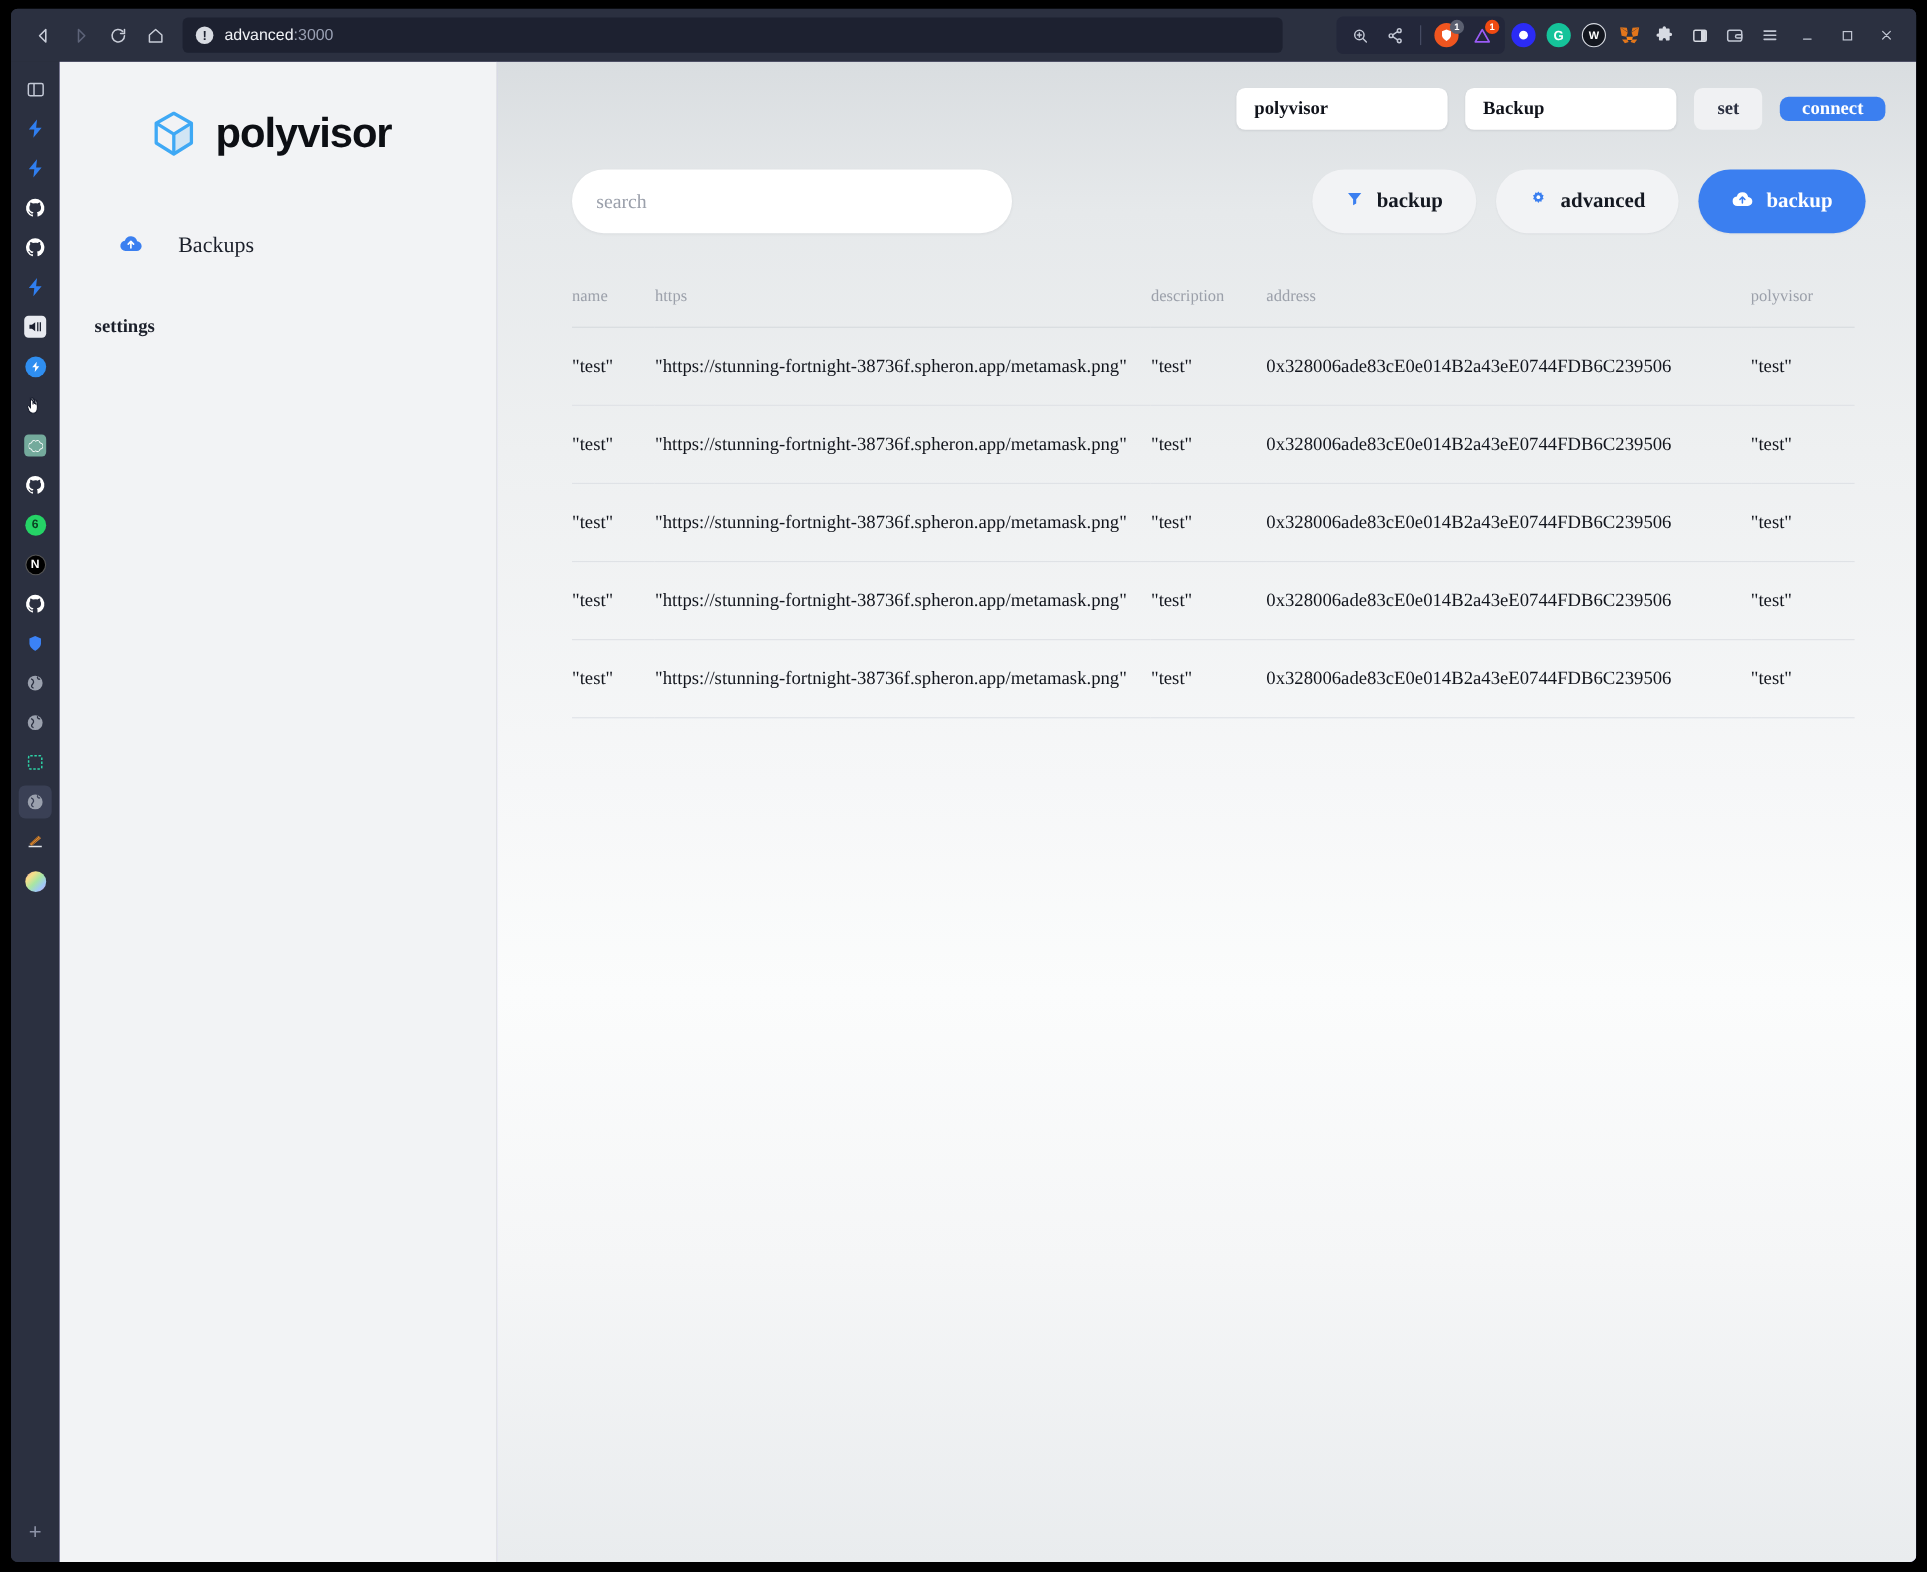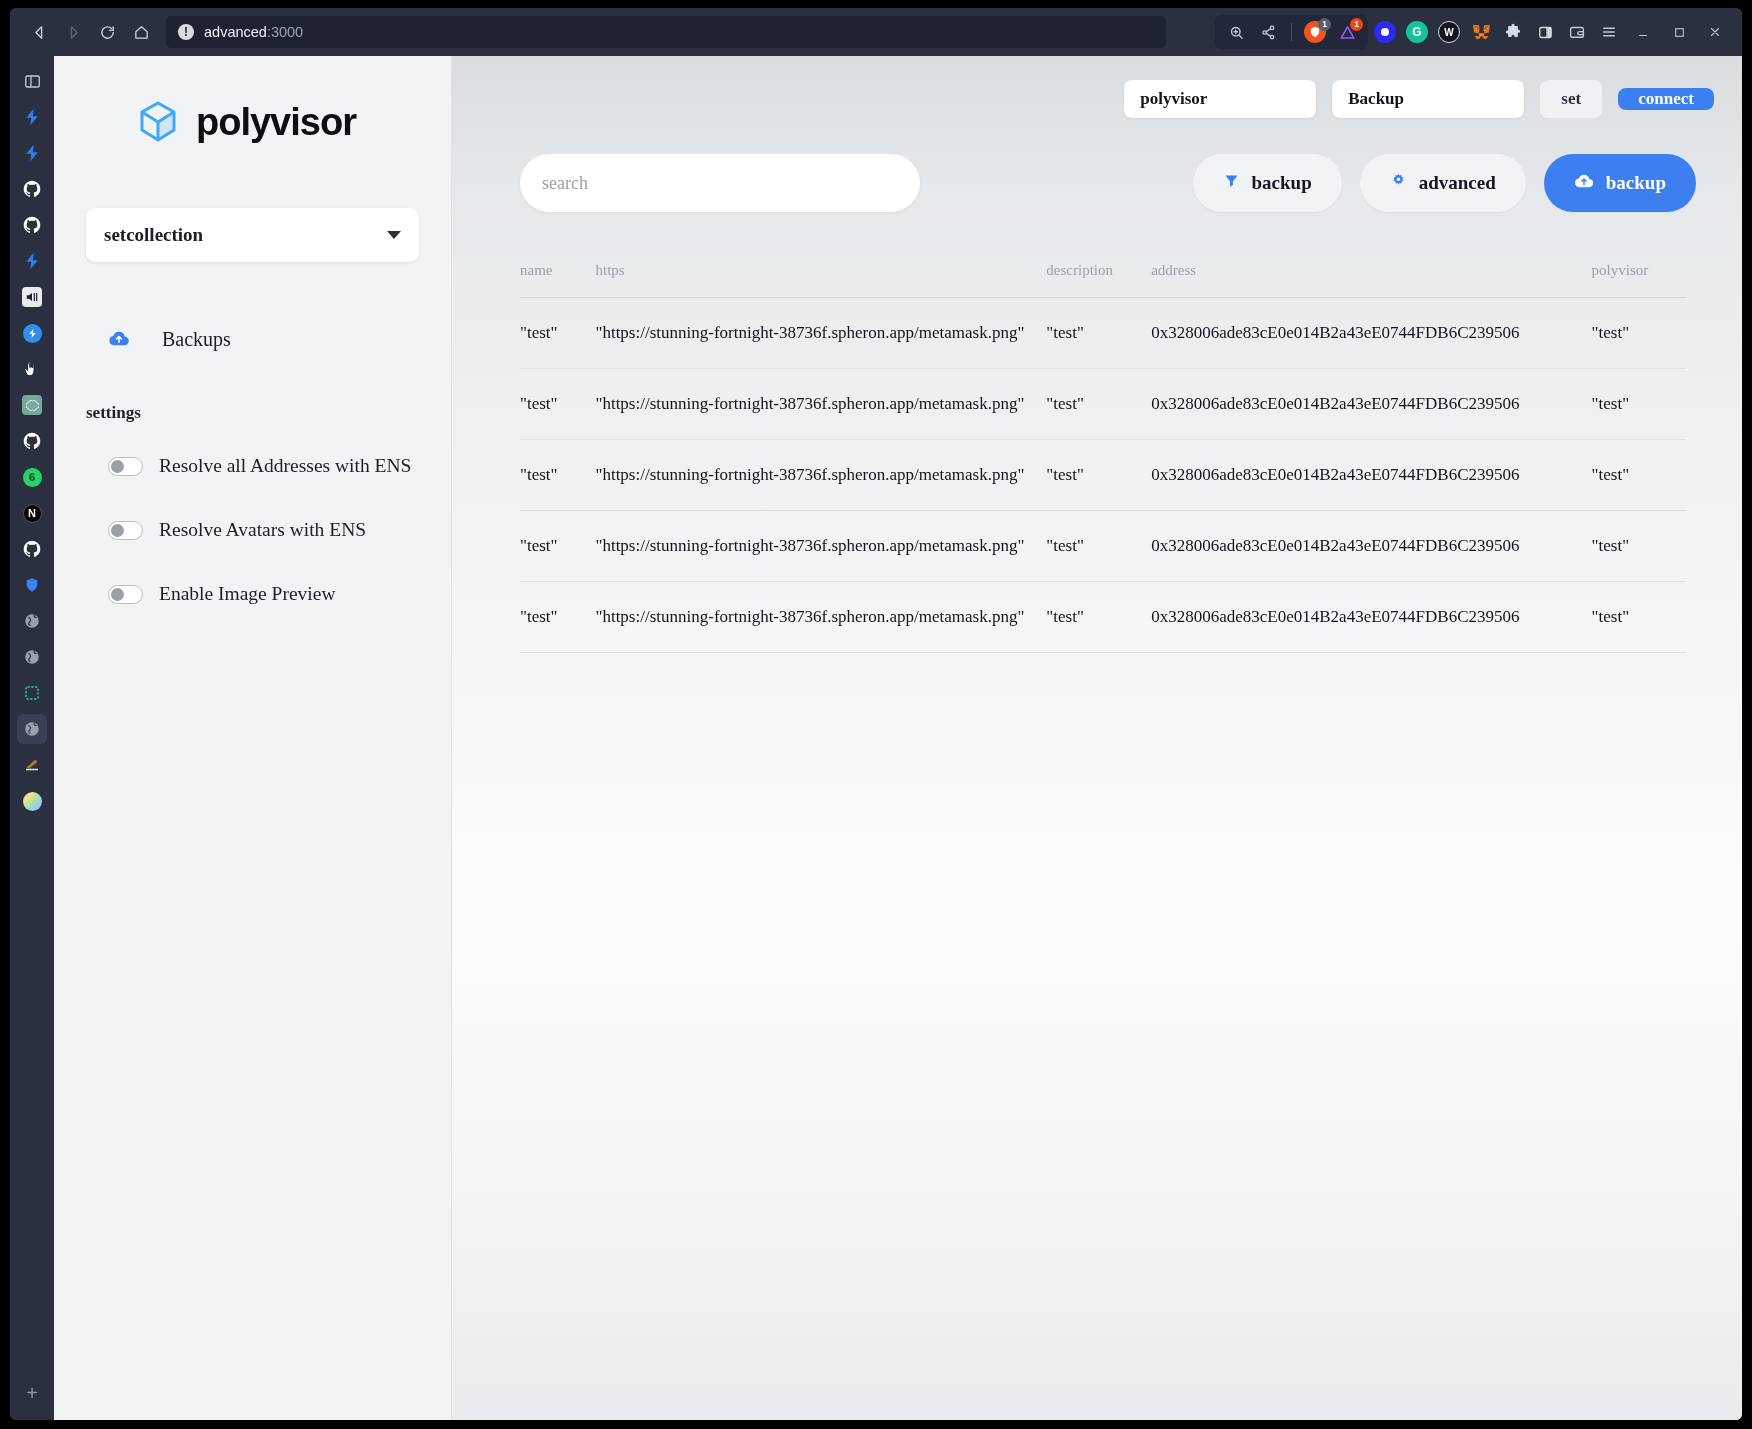--- a/index.html
+++ b/index.html
@@ -613,59 +613,35 @@
             <svg width="48" height="48" viewBox="0 0 48 48" fill="none">
               <path d="M24 5 L40 14 V32 L24 42 L8 32 V14 Z" stroke="#3fa9f5" stroke-width="3" stroke-linejoin="round"></path>
               <path d="M8 14 L24 24 L40 14" stroke="#3fa9f5" stroke-width="3" stroke-linejoin="round"></path>
               <path d="M24 24 L24 42" stroke="#3fa9f5" stroke-width="3" stroke-linejoin="round"></path>
               <path d="M24 24 L40 14 V32 L24 42 Z" fill="#3fa9f5" opacity="0.18"></path>
             </svg>
           </div>
           <div class="logo-word">polyvisor</div>
         </div>
 
-        <div class="collection-select">
-          <span class="label">setcollection</span>
-          <span class="caret"></span>
-        </div>
 
         <div class="nav-list">
           <div class="nav-item">
             <span>
               <svg width="22" height="18" viewBox="0 0 24 20" fill="#3b7ff0">
                   <path d="M6.5 18a5.2 5.2 0 0 1-.6-10.36A6.4 6.4 0 0 1 18.3 8.2 4.9 4.9 0 0 1 17.6 18Z"></path>
                   <path d="M12 14.8V8.6M9.3 11l2.7-2.7L14.7 11" stroke="#fff" stroke-width="1.7" fill="none" stroke-linecap="round" stroke-linejoin="round"></path>
                 </svg>
             </span>
             <span class="txt">Backups</span>
           </div>
         </div>
 
         <div class="section-title">settings</div>
 
-        <div class="toggle-list">
-          <div class="toggle-row">
-            <span class="switch">
-                <span class="knob"></span>
-              </span>
-            <span class="txt">Resolve all Addresses with ENS</span>
-          </div>
-          <div class="toggle-row">
-            <span class="switch">
-                <span class="knob"></span>
-              </span>
-            <span class="txt">Resolve Avatars with ENS</span>
-          </div>
-          <div class="toggle-row">
-            <span class="switch">
-                <span class="knob"></span>
-              </span>
-            <span class="txt">Enable Image Preview</span>
-          </div>
-        </div>
       </div>
 
       <div class="main">
 
         <div class="topbar">
           <div class="pill-input w1">polyvisor</div>
           <div class="pill-input w2">Backup</div>
           <div class="btn-set">set</div>
           <div class="btn-connect">connect</div>
         </div>

